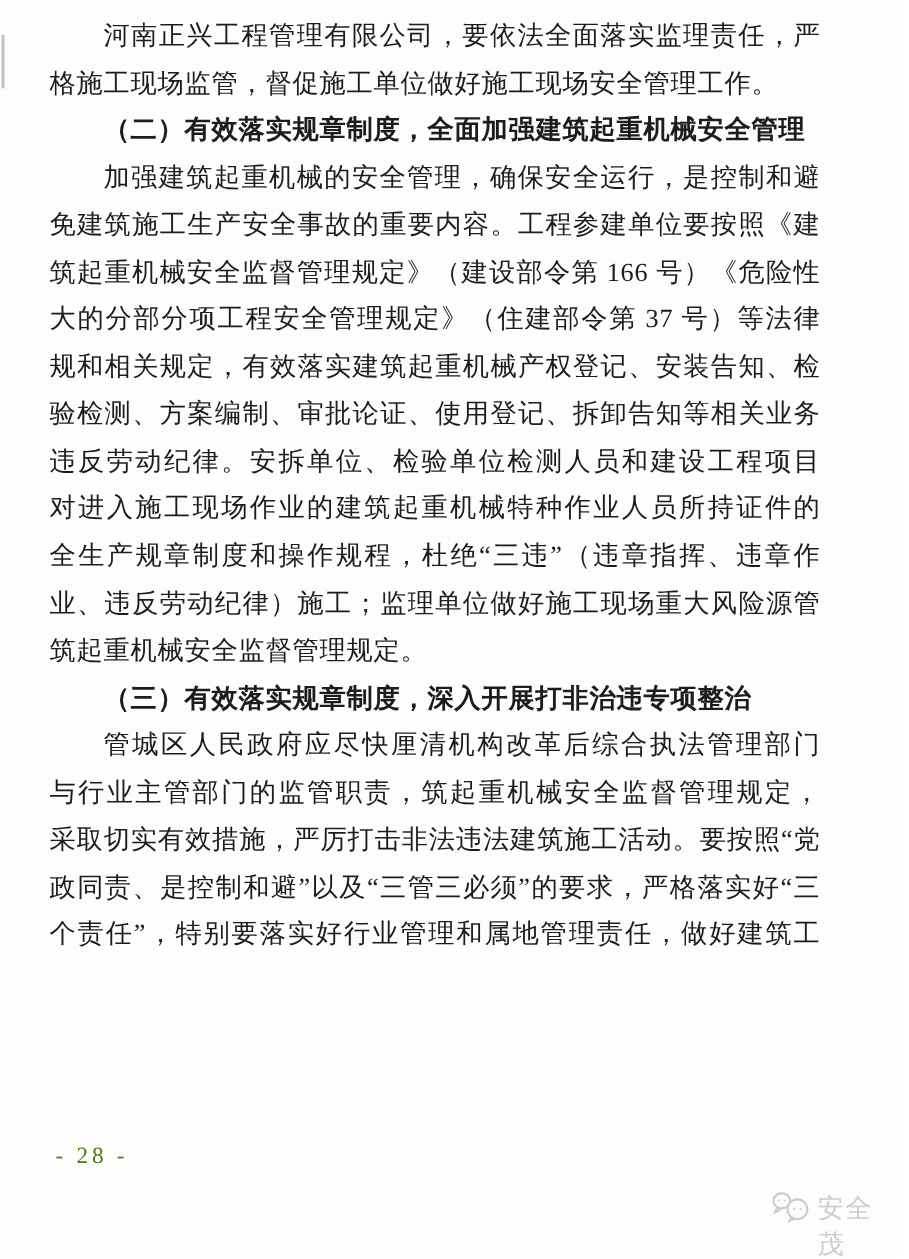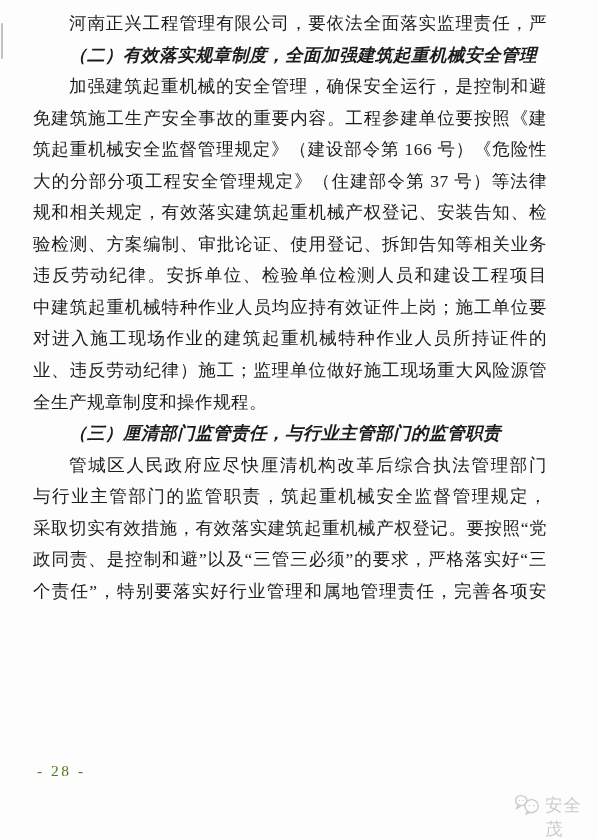--- a/index.html
+++ b/index.html
@@ -31,21 +31,20 @@
   }
   .line.fill {
     text-align: justify;
     text-align-last: justify;
   }
   .line.indent {
     text-indent: 36px;
   }
   .line.heading {
     font-weight: bold;
-    font-style: italic;
   }
   .footer-page-number {
     position: absolute;
     left: 37px;
     top: 762px;
     font-size: 15.5px;
     letter-spacing: 2.5px;
     color: #4d7c0f;
   }
   .watermark {
@@ -75,38 +74,39 @@
 </style>
 </head>
 <body>
 
 <div class="page">
 
   <div class="edge-artifact"></div>
 
   <div class="text-block">
       <div class="line fill indent">河南正兴工程管理有限公司，要依法全面落实监理责任，严</div>
+      <div class="line">格施工现场监管，督促施工单位做好施工现场安全管理工作。</div>
       <div class="line indent heading">（二）有效落实规章制度，全面加强建筑起重机械安全管理</div>
       <div class="line fill indent">加强建筑起重机械的安全管理，确保安全运行，是控制和避</div>
       <div class="line fill">免建筑施工生产安全事故的重要内容。工程参建单位要按照《建</div>
       <div class="line fill">筑起重机械安全监督管理规定》（建设部令第 166 号）《危险性较</div>
       <div class="line fill">大的分部分项工程安全管理规定》（住建部令第 37 号）等法律法</div>
       <div class="line fill">规和相关规定，有效落实建筑起重机械产权登记、安装告知、检</div>
       <div class="line fill">验检测、方案编制、审批论证、使用登记、拆卸告知等相关业务</div>
       <div class="line fill">违反劳动纪律。安拆单位、检验单位检测人员和建设工程项目</div>
-      <div class="line fill">中建筑起重机械特种作业人员均应持有效证件上岗；施工单位要</div>
       <div class="line fill">对进入施工现场作业的建筑起重机械特种作业人员所持证件的</div>
+      <div class="line fill">全生产规章制度和操作规程，杜绝“三违”（违章指挥、违章作</div>
       <div class="line fill">业、违反劳动纪律）施工；监理单位做好施工现场重大风险源管</div>
-      <div class="line">全生产规章制度和操作规程。</div>
-      <div class="line indent heading">（三）厘清部门监管责任，与行业主管部门的监管职责</div>
+      <div class="line">筑起重机械安全监督管理规定。</div>
+      <div class="line indent heading">（三）有效落实规章制度，深入开展打非治违专项整治</div>
       <div class="line fill indent">管城区人民政府应尽快厘清机构改革后综合执法管理部门</div>
       <div class="line fill">与行业主管部门的监管职责，筑起重机械安全监督管理规定，</div>
-      <div class="line fill">采取切实有效措施，有效落实建筑起重机械产权登记。要按照“党</div>
+      <div class="line fill">采取切实有效措施，严厉打击非法违法建筑施工活动。要按照“党</div>
       <div class="line fill">政同责、是控制和避”以及“三管三必须”的要求，严格落实好“三</div>
-      <div class="line fill">个责任”，特别要落实好行业管理和属地管理责任，完善各项安</div>
+      <div class="line fill">个责任”，特别要落实好行业管理和属地管理责任，做好建筑工</div>
     </div>
 
   <div class="footer-page-number">- 28 -</div>
 
   <div class="watermark">
     <span style="display:inline-flex;">
       <svg width="27" height="23" viewBox="0 0 27 23" fill="none" stroke="currentColor" stroke-width="1.4">
         <ellipse cx="7.2" cy="7.6" rx="5.6" ry="5.0"></ellipse>
         <path d="M4.2 12.1 L2.6 15.2 L6.6 13.4" fill="none"></path>
         <circle cx="5.2" cy="7.4" r="0.7" fill="currentColor" stroke="none"></circle>

